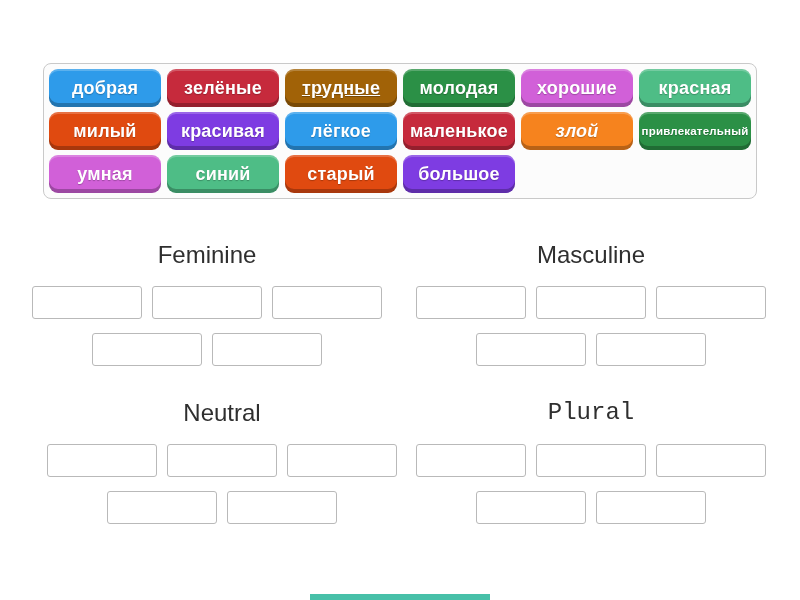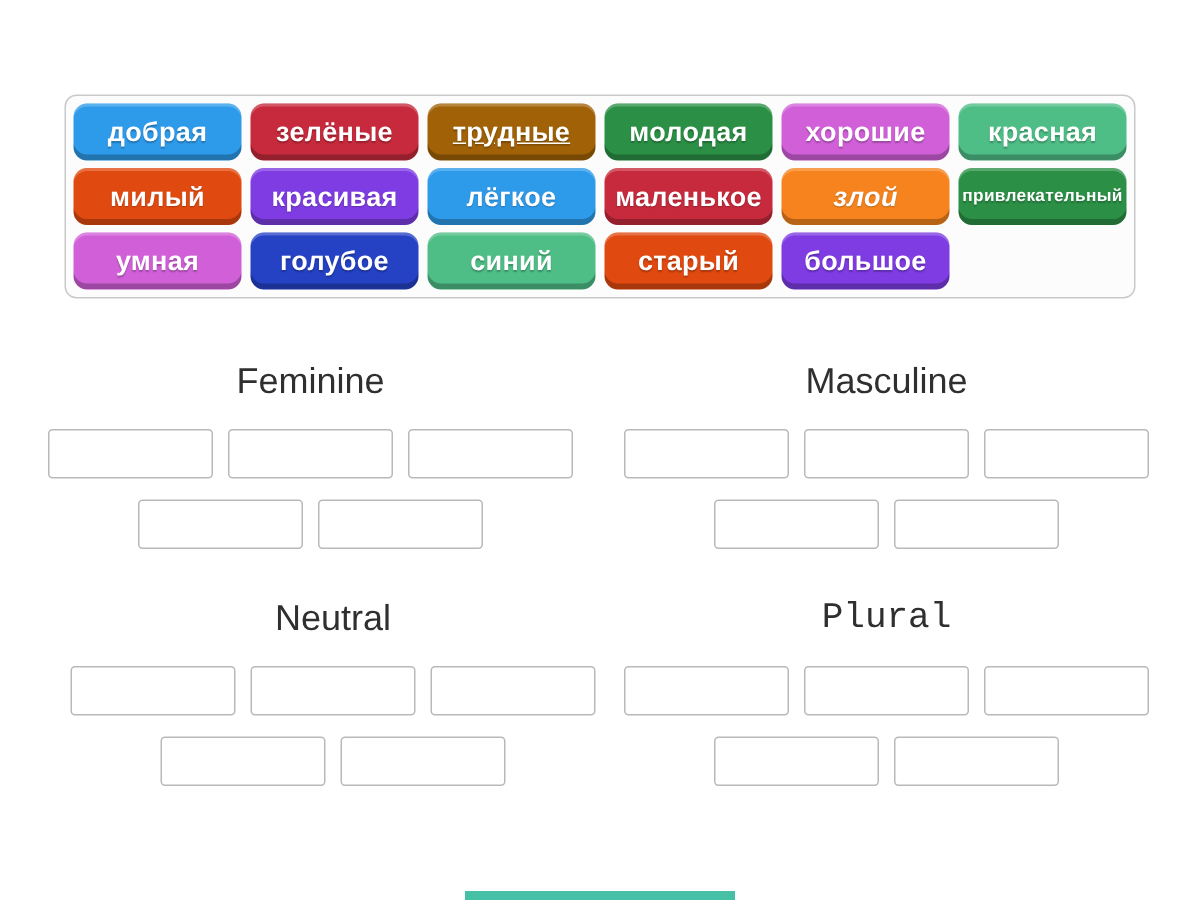--- a/index.html
+++ b/index.html
@@ -103,21 +103,20 @@
     <div class="tile" style="background: rgb(43, 144, 70);">молодая</div>
     <div class="tile" style="background: rgb(209, 96, 216);">хорошие</div>
     <div class="tile" style="background: rgb(78, 189, 134);">красная</div>
     <div class="tile" style="background: rgb(224, 74, 16);">милый</div>
     <div class="tile" style="background: rgb(126, 60, 226);">красивая</div>
     <div class="tile" style="background: rgb(46, 155, 234);">лёгкое</div>
     <div class="tile" style="background: rgb(198, 42, 60);">маленькое</div>
     <div class="tile" style="background: rgb(246, 131, 30); font-style: italic;">злой</div>
     <div class="tile tile-small" style="background: rgb(43, 144, 70);">привлекательный</div>
     <div class="tile" style="background: rgb(209, 96, 216);">умная</div>
-    <div class="tile" style="background: rgb(37, 66, 196);">голубое</div>
     <div class="tile" style="background: rgb(78, 189, 134);">синий</div>
     <div class="tile" style="background: rgb(224, 74, 16);">старый</div>
     <div class="tile" style="background: rgb(126, 60, 226);">большое</div>
   </div>
 
 <div class="group pos-0">
   <div class="group-title">Feminine</div>
   <div class="slots">
       <div class="slot-row">
         <div class="slot"></div>

